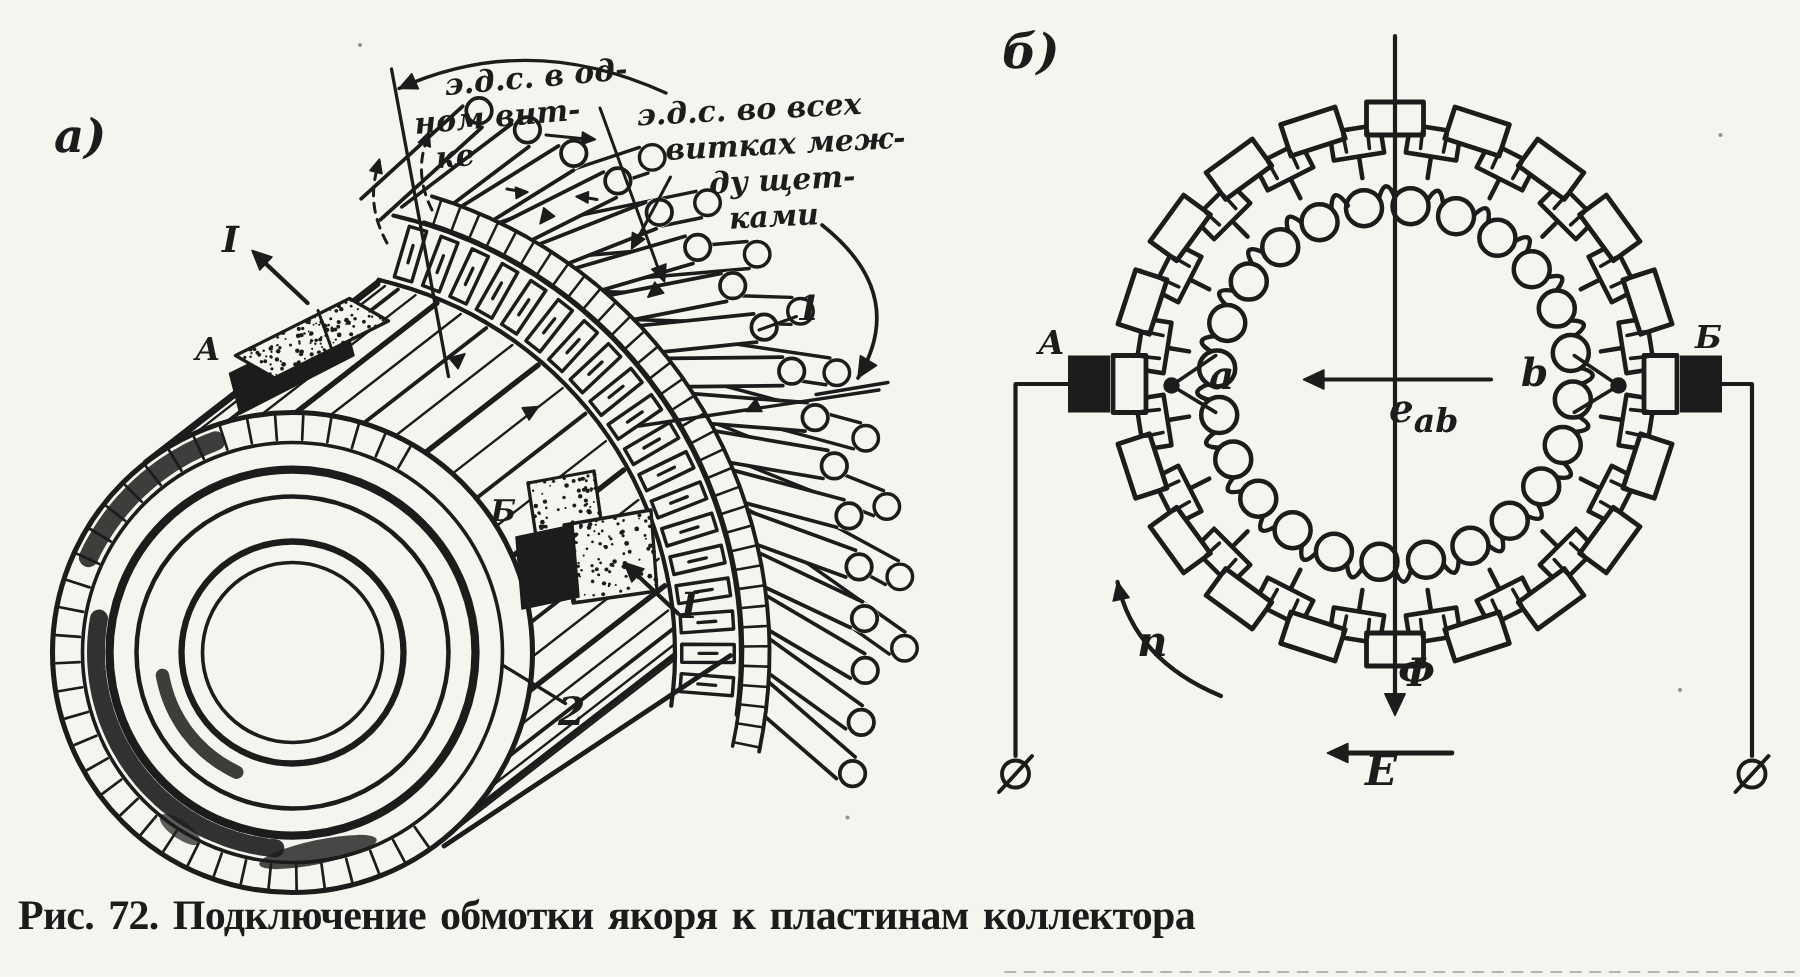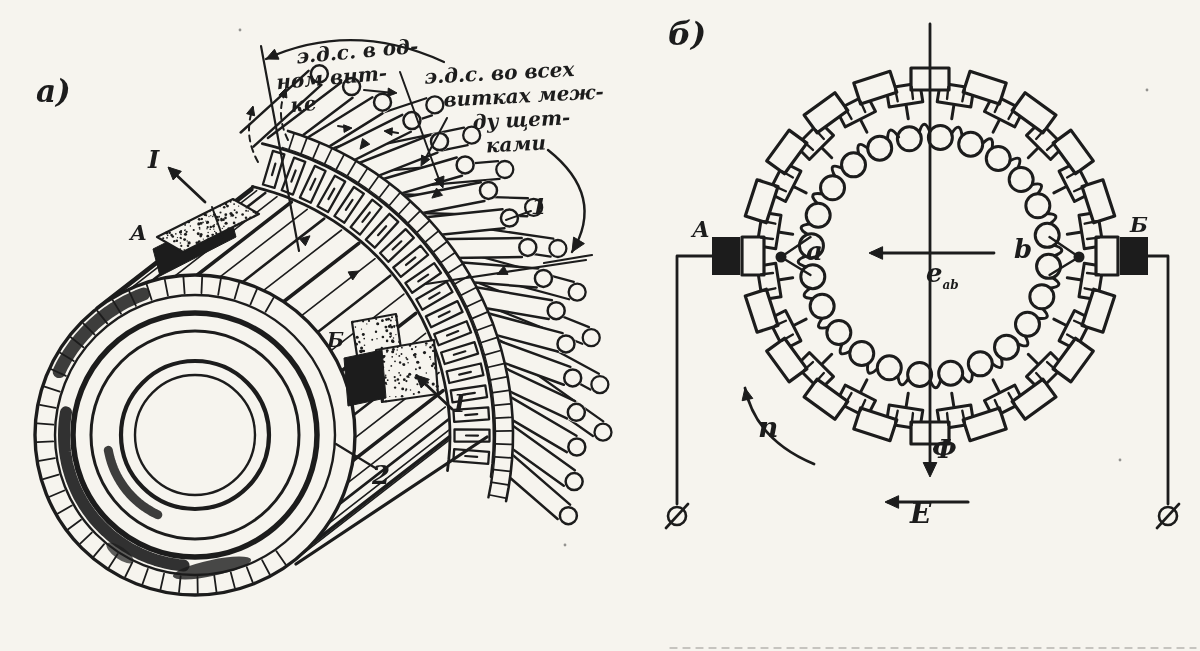--- a/index.html
+++ b/index.html
@@ -7,21 +7,21 @@
         font-family:"DejaVu Serif",serif;color:#1c1c1c;}
   .page svg{position:absolute;display:block;}
   .lbl{position:absolute;font-family:"DejaVu Serif",serif;font-style:italic;font-weight:bold;
        color:#1c1c1c;white-space:nowrap;line-height:1;}
   .ann{position:absolute;font-family:"DejaVu Serif",serif;font-style:italic;font-weight:bold;
        color:#1c1c1c;}
   .ann div{line-height:24px;white-space:nowrap;}
   .caption{position:absolute;font-family:"Liberation Serif","DejaVu Serif",serif;
        font-weight:bold;font-style:normal;color:#1b1b1b;white-space:nowrap;
        font-size:28px;letter-spacing:-0.5px;word-spacing:3px;}
-  .sub{font-size:12px;vertical-align:-7px;}
+  .sub{font-size:22px;vertical-align:-7px;}
   .emfbase{font-size:26px;font-style:italic;}
 </style>
 </head>
 <body>
 
 <div class="page">
 
   <svg id="svgA" style="left:0;top:0" width="660" height="600" viewBox="0 0 660 600">
       <polygon points="293.5,561.1 279.8,570.7 265.1,578.8 249.7,585.4 233.7,590.2 217.3,593.4 200.6,594.9 183.8,594.6 167.2,592.6 150.9,588.8 135.1,583.3 119.9,576.3 105.5,567.6 92.2,557.6 79.9,546.1 68.9,533.5 59.3,519.8 51.2,505.1 44.6,489.7 39.8,473.7 36.6,457.3 35.1,440.6 35.4,423.8 37.4,407.2 41.2,390.9 46.7,375.1 53.7,359.9 62.4,345.5 72.4,332.2 83.9,319.9 96.5,308.9 381.5,88.9 395.2,79.3 409.9,71.2 425.3,64.6 441.3,59.8 457.7,56.6 474.4,55.1 491.2,55.4 507.8,57.4 524.1,61.2 539.9,66.7 555.1,73.7 569.5,82.4 582.8,92.4 595.1,103.9 606.1,116.5 615.7,130.2 623.8,144.9 630.4,160.3 635.2,176.3 638.4,192.7 639.9,209.4 639.6,226.2 637.6,242.8 633.8,259.1 628.3,274.9 621.3,290.1 612.6,304.5 602.6,317.8 591.1,330.1 578.5,341.1" fill="#f6f4ee" stroke="none" stroke-width="0" stroke-linejoin="round"></polygon>
       <line x1="110.21291772268724" y1="299.3123046149718" x2="251.75495319867912" y2="189.4828517709427" stroke="#1c1c1c" stroke-width="3.6" stroke-linecap="round"></line>
@@ -812,13 +812,14 @@
   <div class="lbl" style="left:1130px;top:214px;font-size:21px">Б</div>
   <div class="lbl" style="left:806px;top:238px;font-size:26px">a</div>
   <div class="lbl" style="left:1014px;top:236px;font-size:26px">b</div>
   <div class="lbl" style="left:926px;top:260px;font-size:26px">
     <span class="emfbase">e</span><span class="sub">ab</span>
   </div>
   <div class="lbl" style="left:758px;top:414px;font-size:28px">n</div>
   <div class="lbl" style="left:932px;top:436px;font-size:26px">Ф</div>
   <div class="lbl" style="left:910px;top:500px;font-size:28px">E</div>
 
+  <div class="caption" style="left:12px;top:595px">Рис. 72. Подключение обмотки якоря к пластинам коллектора</div>
 </div>
 
 </body></html>

